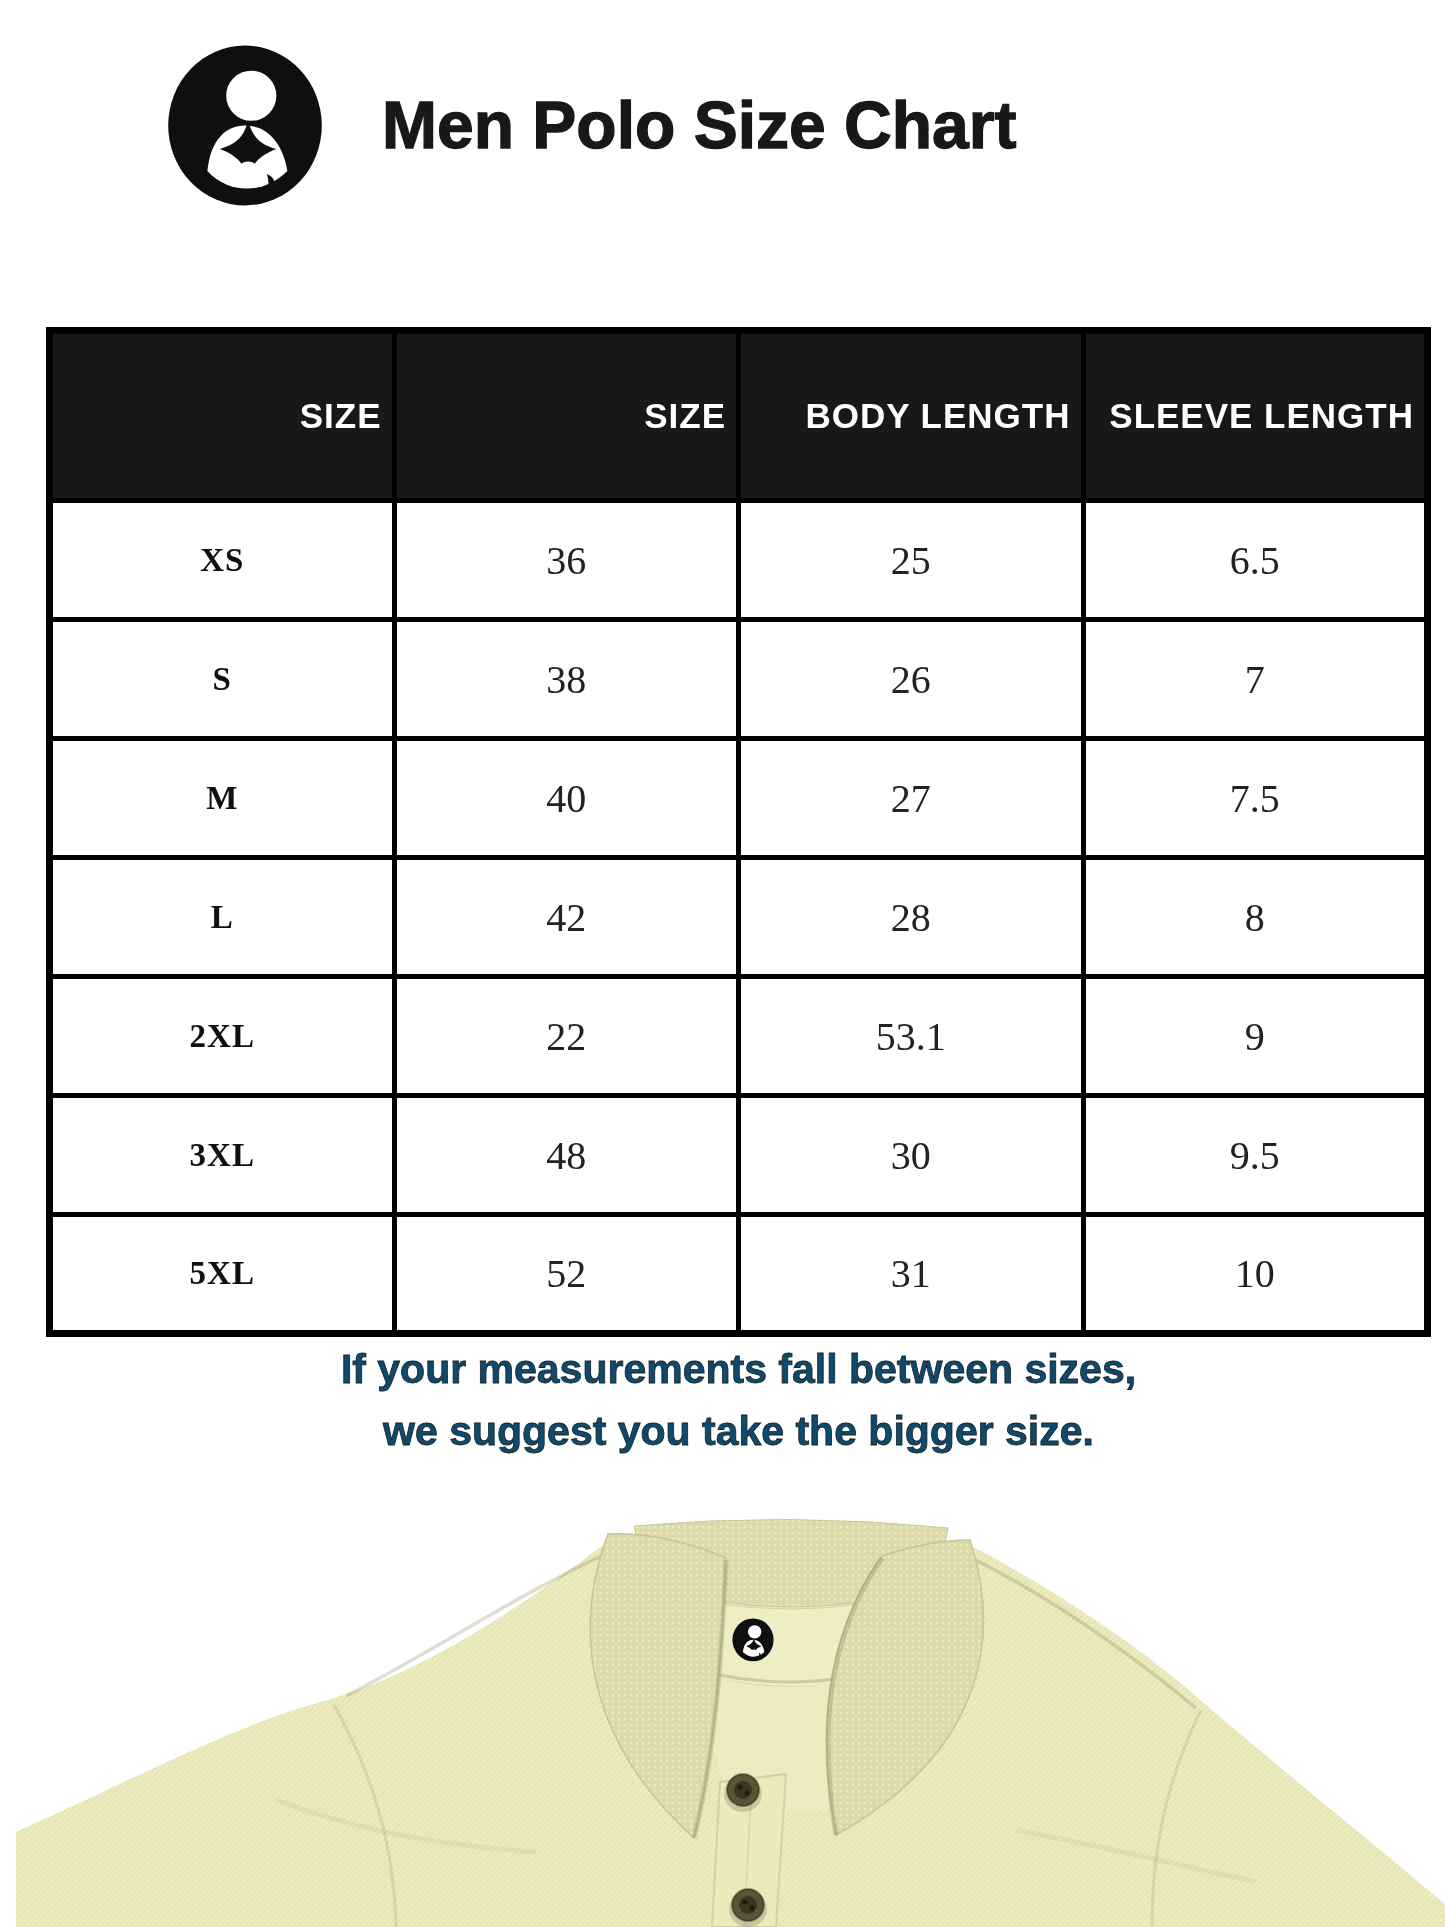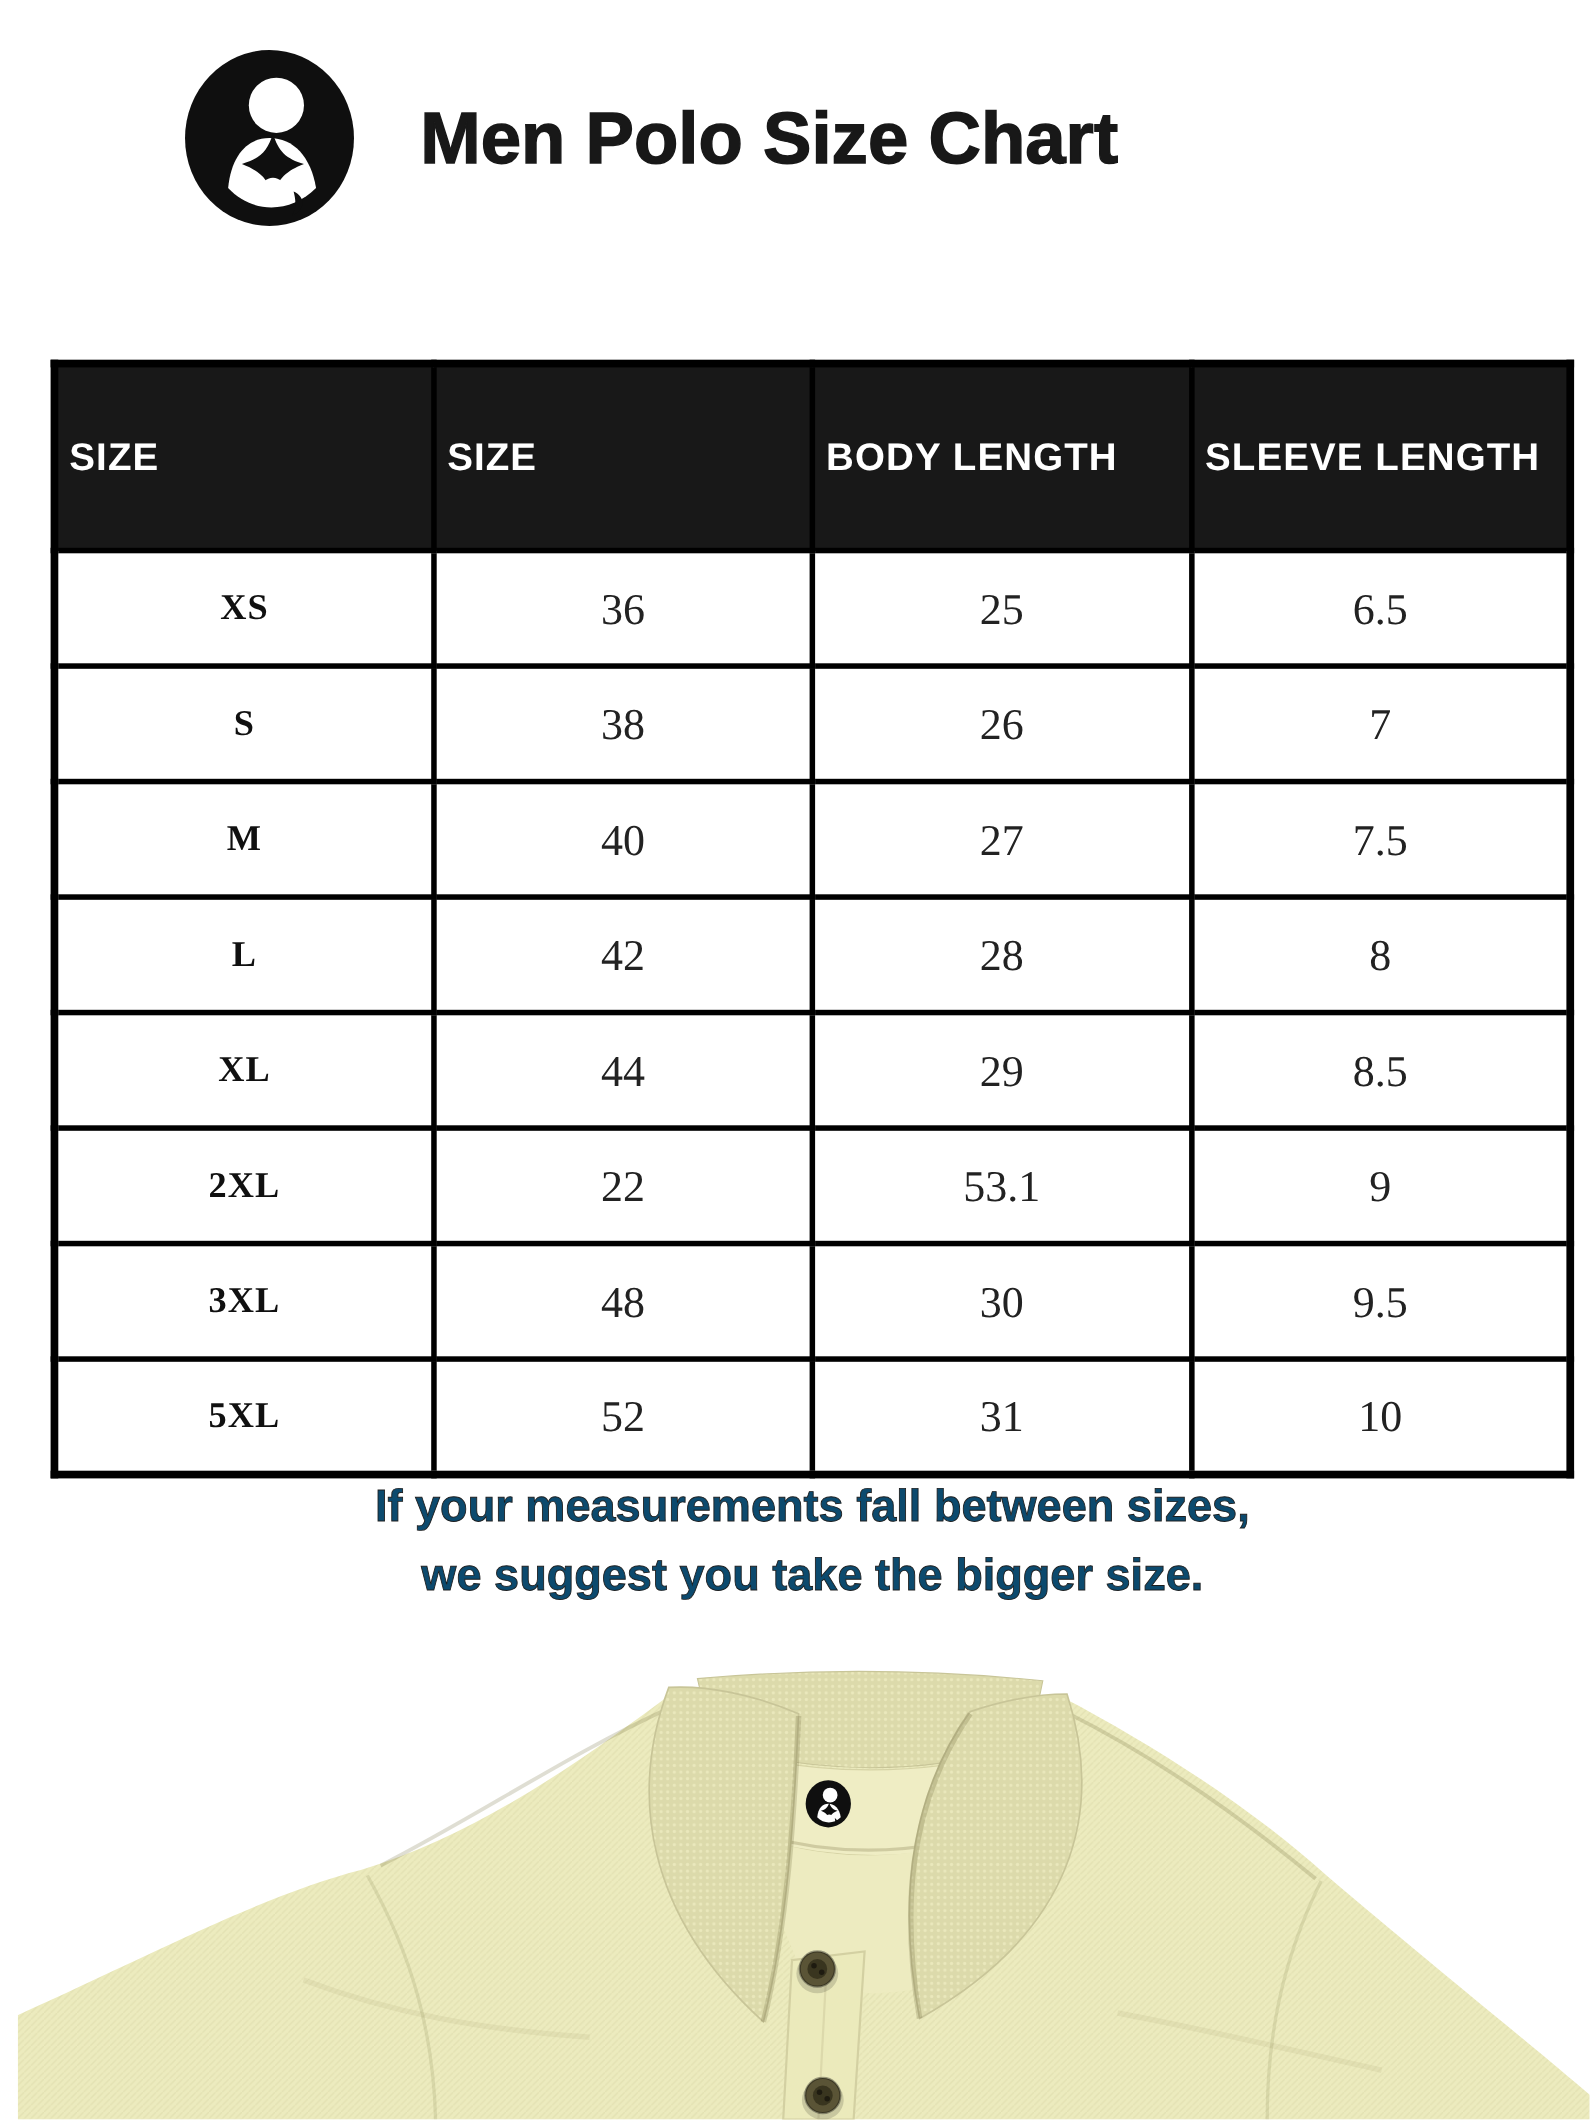--- a/index.html
+++ b/index.html
@@ -10,21 +10,21 @@
   .header{position:absolute;top:42px;left:150px;right:0;height:166px;display:flex;align-items:center;}
   .brand-logo{width:158px;height:163px;flex:0 0 auto;}
   .page-title{margin-left:58px;font-size:66px;font-weight:bold;color:#181818;
               -webkit-text-stroke:1.3px #181818;letter-spacing:0;white-space:nowrap;}
 
   
   .table-wrap{position:absolute;left:30px;top:327px;width:1385px;height:1010px;}
   table.size-chart{width:100%;height:100%;border-collapse:collapse;table-layout:fixed;
                    border:7px solid #000;}
   table.size-chart th{background:#181818;color:#ffffff;font-size:35px;font-weight:bold;
-                      letter-spacing:1px;line-height:1.5;text-align:left;vertical-align:middle;
+                      letter-spacing:1px;line-height:1.5;text-align:right;vertical-align:middle;
                       border:5px solid #000;padding:0 10px;}
   table.size-chart thead tr{height:170px;}
   table.size-chart tbody tr{height:105px;background:#ffffff;}
   table.size-chart td{border:5px solid #000;text-align:center;vertical-align:middle;
                       font-size:40px;font-weight:normal;color:#222222;font-family:Liberation Serif, serif;}
   table.size-chart td.size-col{font-weight:bold;font-size:33px;color:#101010;letter-spacing:1px;}
 
   
   .note{position:absolute;top:1338px;left:0;width:100%;text-align:center;
         font-size:41px;font-weight:bold;color:#0c4a6e;-webkit-text-stroke:0.8px #1d1d1d;
@@ -85,26 +85,20 @@
             <td class="size-col">M</td>
             <td>40</td>
             <td>27</td>
             <td>7.5</td>
           </tr>
           <tr>
             <td class="size-col">L</td>
             <td>42</td>
             <td>28</td>
             <td>8</td>
-          </tr>
-          <tr>
-            <td class="size-col">XL</td>
-            <td>44</td>
-            <td>29</td>
-            <td>8.5</td>
           </tr>
           <tr>
             <td class="size-col">2XL</td>
             <td>22</td>
             <td>53.1</td>
             <td>9</td>
           </tr>
           <tr>
             <td class="size-col">3XL</td>
             <td>48</td>

